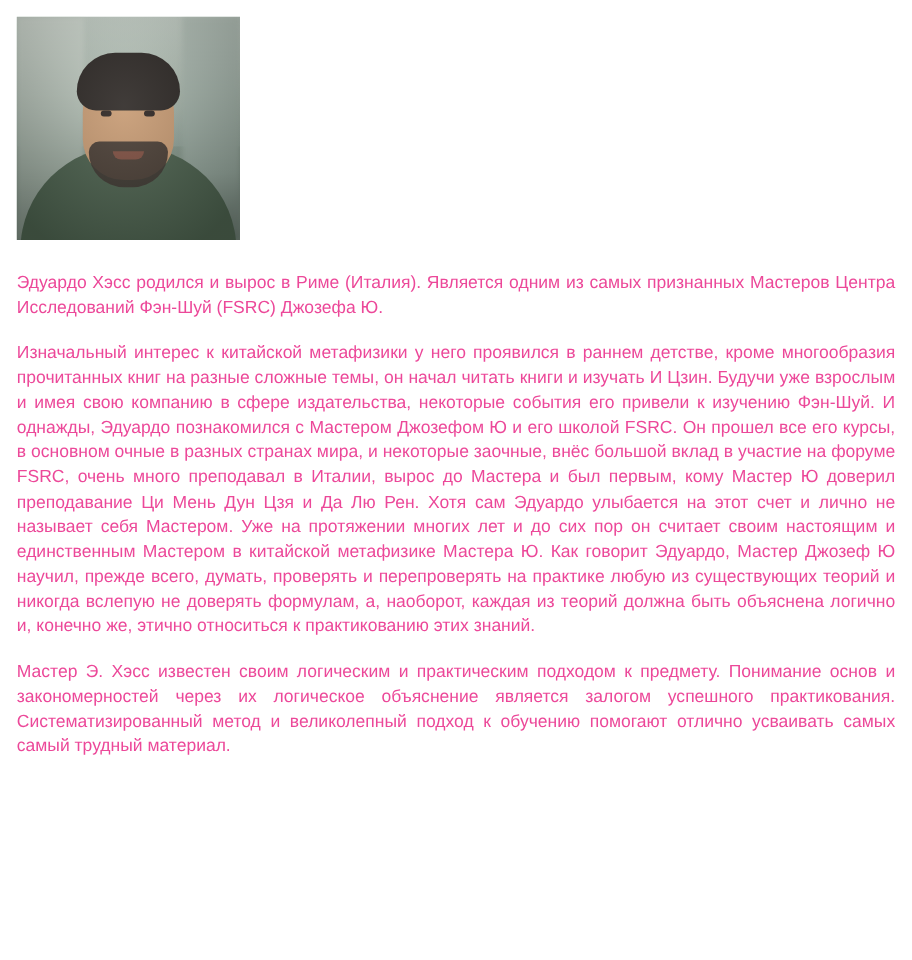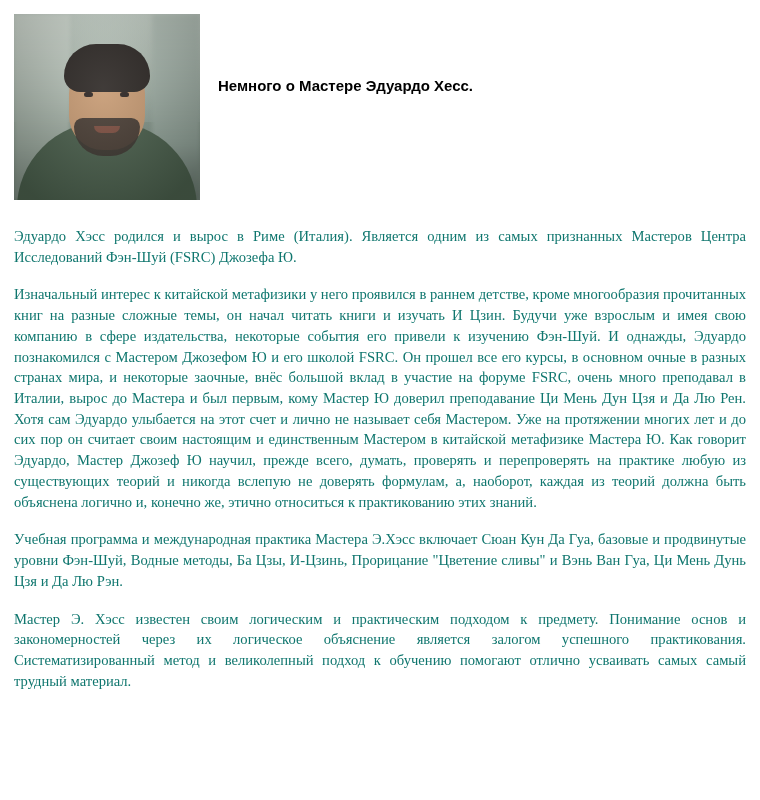--- a/index.html
+++ b/index.html
@@ -137,22 +137,21 @@
     font-size: 15px;
     font-weight: bold;
     line-height: 1.3;
     color: #000;
   }
   p.body-text {
     margin: 0 0 17px 0;
     font-size: 14.6px;
     line-height: 1.42;
     text-align: justify;
-    color: #0f766e;
-    font-family: Liberation Serif, serif;
+    color: #ec4899;
   }
   .after-photo {
     clear: both;
     padding-top: 16px;
   }
 </style>
 </head>
 <body>
 
 <div class="page">
@@ -166,23 +165,21 @@
       <div class="neck"></div>
       <div class="face"></div>
       <div class="hair"></div>
       <div class="eye left"></div>
       <div class="eye right"></div>
       <div class="beard"></div>
       <div class="mouth"></div>
       <div class="shade"></div>
     </div>
 
-    <h1 class="doc-title">Немного о Мастере Эдуардо Хесс.</h1>
   </div>
 
   <div class="after-photo">
     <p class="body-text">Эдуардо Хэсс родился и вырос в Риме (Италия). Является одним из самых признанных Мастеров Центра Исследований Фэн-Шуй (FSRC) Джозефа Ю.</p>
     <p class="body-text">Изначальный интерес к китайской метафизики у него проявился в раннем детстве, кроме многообразия прочитанных книг на разные сложные темы, он начал читать книги и изучать И Цзин. Будучи уже взрослым и имея свою компанию в сфере издательства, некоторые события его привели к изучению Фэн-Шуй. И однажды, Эдуардо познакомился с Мастером Джозефом Ю и его школой FSRC. Он прошел все его курсы, в основном очные в разных странах мира, и некоторые заочные, внёс большой вклад в участие на форуме FSRC, очень много преподавал в Италии, вырос до Мастера и был первым, кому Мастер Ю доверил преподавание Ци Мень Дун Цзя и Да Лю Рен. Хотя сам Эдуардо улыбается на этот счет и лично не называет себя Мастером. Уже на протяжении многих лет и до сих пор он считает своим настоящим и единственным Мастером в китайской метафизике Мастера Ю. Как говорит Эдуардо, Мастер Джозеф Ю научил, прежде всего, думать, проверять и перепроверять на практике любую из существующих теорий и никогда вслепую не доверять формулам, а, наоборот, каждая из теорий должна быть объяснена логично и, конечно же, этично относиться к практикованию этих знаний.</p>
-    <p class="body-text">Учебная программа и международная практика Мастера Э.Хэсс включает Сюан Кун Да Гуа, базовые и продвинутые уровни Фэн-Шуй, Водные методы, Ба Цзы, И-Цзинь, Прорицание "Цветение сливы" и Вэнь Ван Гуа, Ци Мень Дунь Цзя и Да Лю Рэн.</p>
     <p class="body-text">Мастер Э. Хэсс известен своим логическим и практическим подходом к предмету. Понимание основ и закономерностей через их логическое объяснение является залогом успешного практикования. Систематизированный метод и великолепный подход к обучению помогают отлично усваивать самых самый трудный материал.</p>
   </div>
 
 </div>
 
 </body></html>

